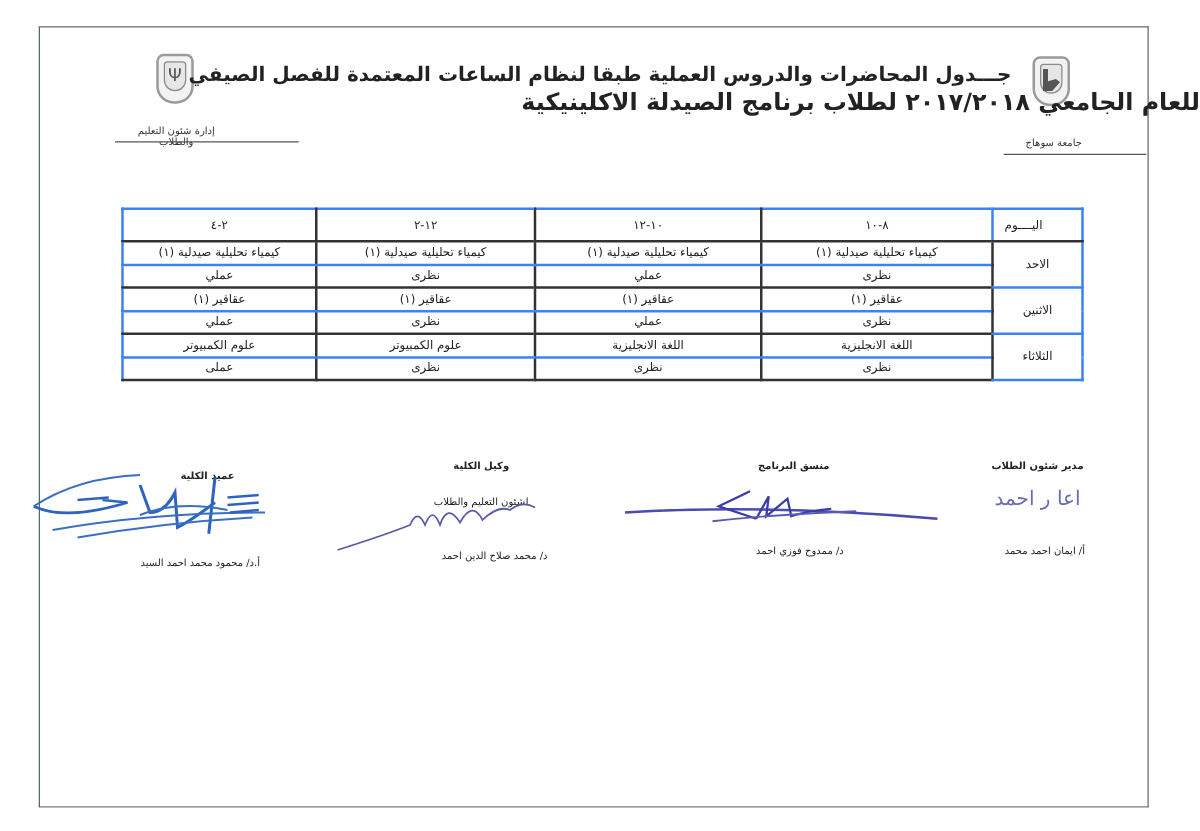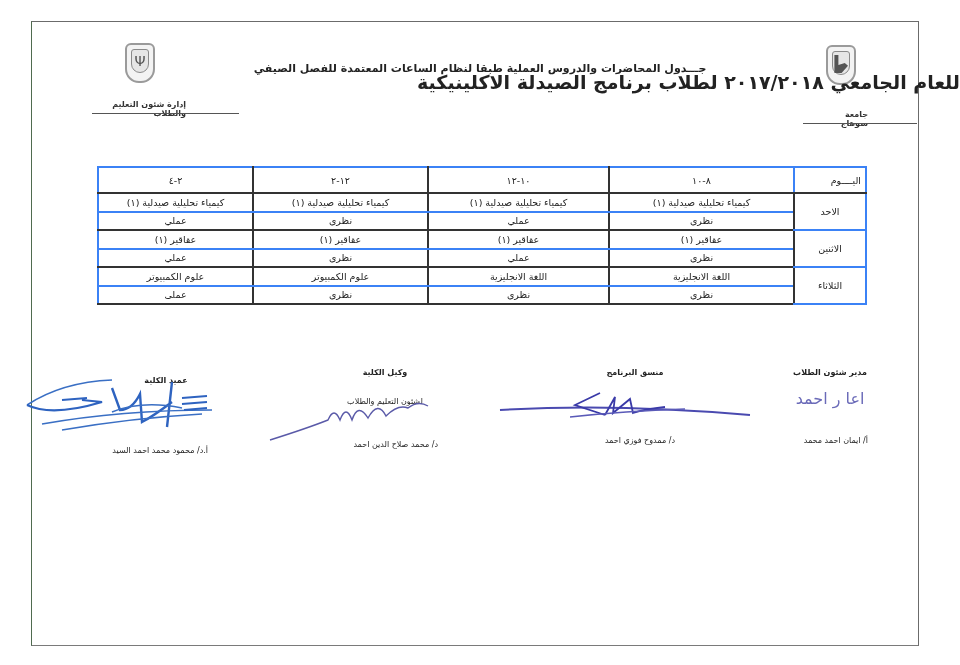--- a/index.html
+++ b/index.html
@@ -10,21 +10,21 @@
     .frame {
       position: absolute; left: 31px; top: 21px; width: 888px; height: 625px;
       border-top: 1.5px solid #6b6b6b; border-left: 1.5px solid #4f6b4f;
       border-right: 1.5px solid #6b6b6b; border-bottom: 1.5px solid #7a7a7a;
       box-sizing: border-box;
     }
     .title-line {
       position: absolute; left: 0; width: 960px; text-align: center; direction: rtl;
       font-weight: bold; color: #222;
     }
-    .title-1 { top: 62px; font-size: 11px; }
+    .title-1 { top: 50px; font-size: 16px; }
     .title-2 { top: 71px; font-size: 19px; text-align: right; }
 
     .logo {
       position: absolute; width: 30px; height: 40px;
       border: 2px solid #9a9a9a; border-radius: 6px 6px 14px 14px; background: #f3f3f3;
       box-sizing: border-box;
     }
     .logo::before {
       content: ""; position: absolute; left: 4px; top: 4px; right: 4px; bottom: 8px;
       border: 1px solid #8a8a8a; border-radius: 3px 3px 9px 9px; background: #e6e6e6;
@@ -32,38 +32,38 @@
     .logo-left { left: 125px; top: 43px; }
     .logo-right { left: 826px; top: 45px; }
     .logo-glyph-left {
       position: absolute; left: 134px; top: 53px; font-size: 14px; color: #555; width: 12px; text-align: center;
     }
     .logo-glyph-right {
       position: absolute; left: 832px; top: 55px; width: 16px; height: 18px; background: #555;
       clip-path: polygon(15% 0, 40% 0, 40% 55%, 80% 45%, 100% 60%, 60% 100%, 15% 100%);
     }
     .dept-label {
-      position: absolute; font-size: 8px; direction: rtl; color: #333;  font-weight: bold;
+      position: absolute; font-size: 8px; direction: rtl; color: #333; text-align: center;
     }
     .dept-left { left: 96px; top: 100px; width: 90px; }
     .dept-right { left: 818px; top: 110px; width: 50px; }
     .hr-left { position: absolute; left: 92px; top: 113px; width: 147px; border-top: 1.5px solid #555; }
     .hr-right { position: absolute; left: 803px; top: 123px; width: 114px; border-top: 1.5px solid #555; }
 
     table.schedule {
       position: absolute; left: 97px; top: 166px; width: 740px; height: 139px;
       border-collapse: collapse; direction: rtl; table-layout: fixed;
       border: 2.5px solid #333;
     }
     table.schedule td, table.schedule th {
       border: 2px solid #3b82f6; text-align: center; font-size: 9.5px; font-weight: normal;
       padding: 0; line-height: 11px; color: #222;
     }
     table.schedule th { height: 24px; border-bottom: 2.5px solid #333; }
-    table.schedule th.day-head { text-align: right; padding-right: 4px; }
+    table.schedule th.day-head { text-align: right; padding-right: 31px; }
     table.schedule td.day { border-left: 2.5px solid #333; }
     table.schedule td.slot { border-left: 2.5px solid #333; }
     table.schedule tr.row-end td { border-bottom: 2.5px solid #333; }
     table.schedule th.slot-head { border-left: 2.5px solid #333; }
     .col-day { width: 72px; }
 
     .sig { position: absolute; direction: rtl; text-align: center; font-size: 8px; color: #222; }
     .sig .role { font-weight: bold; }
     .sig .name { position: absolute; white-space: nowrap; }
     .sig-scribble { position: absolute; }

